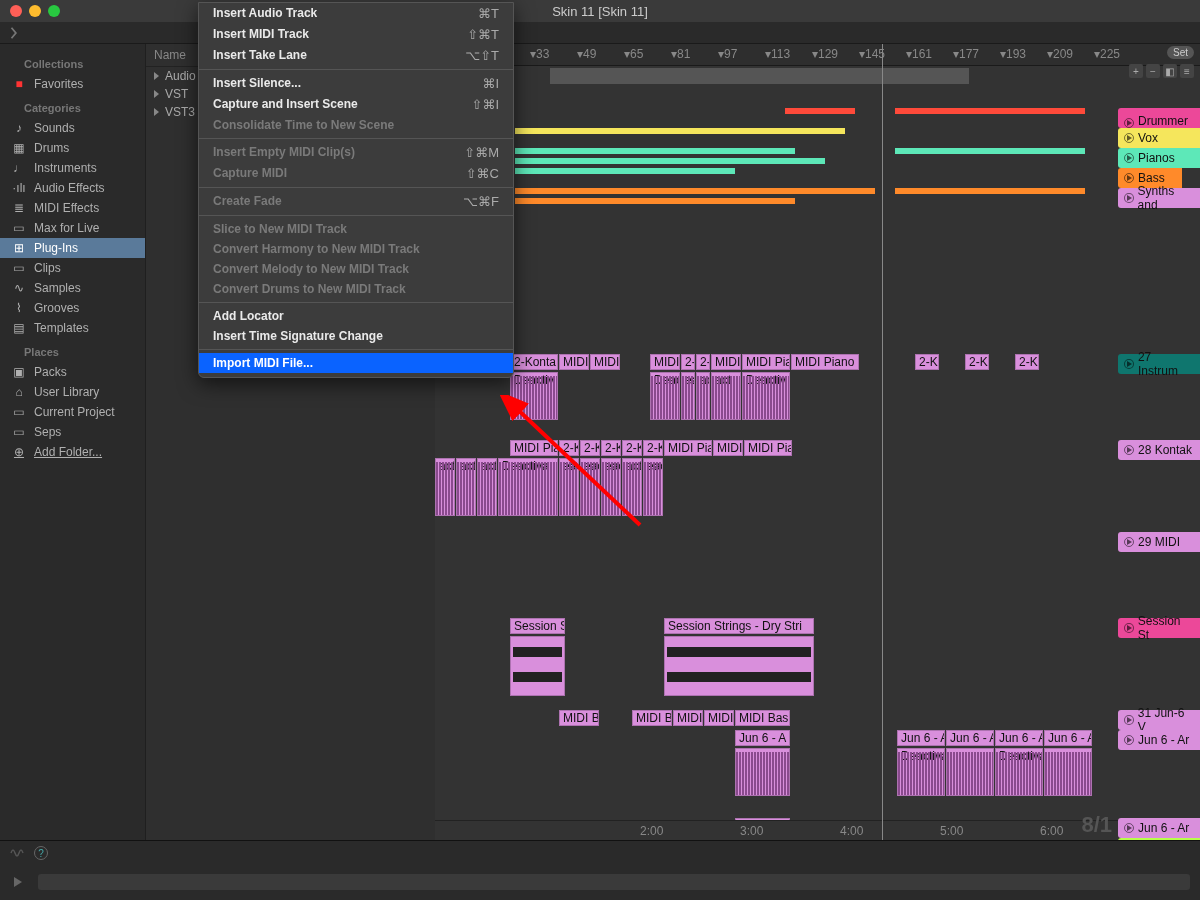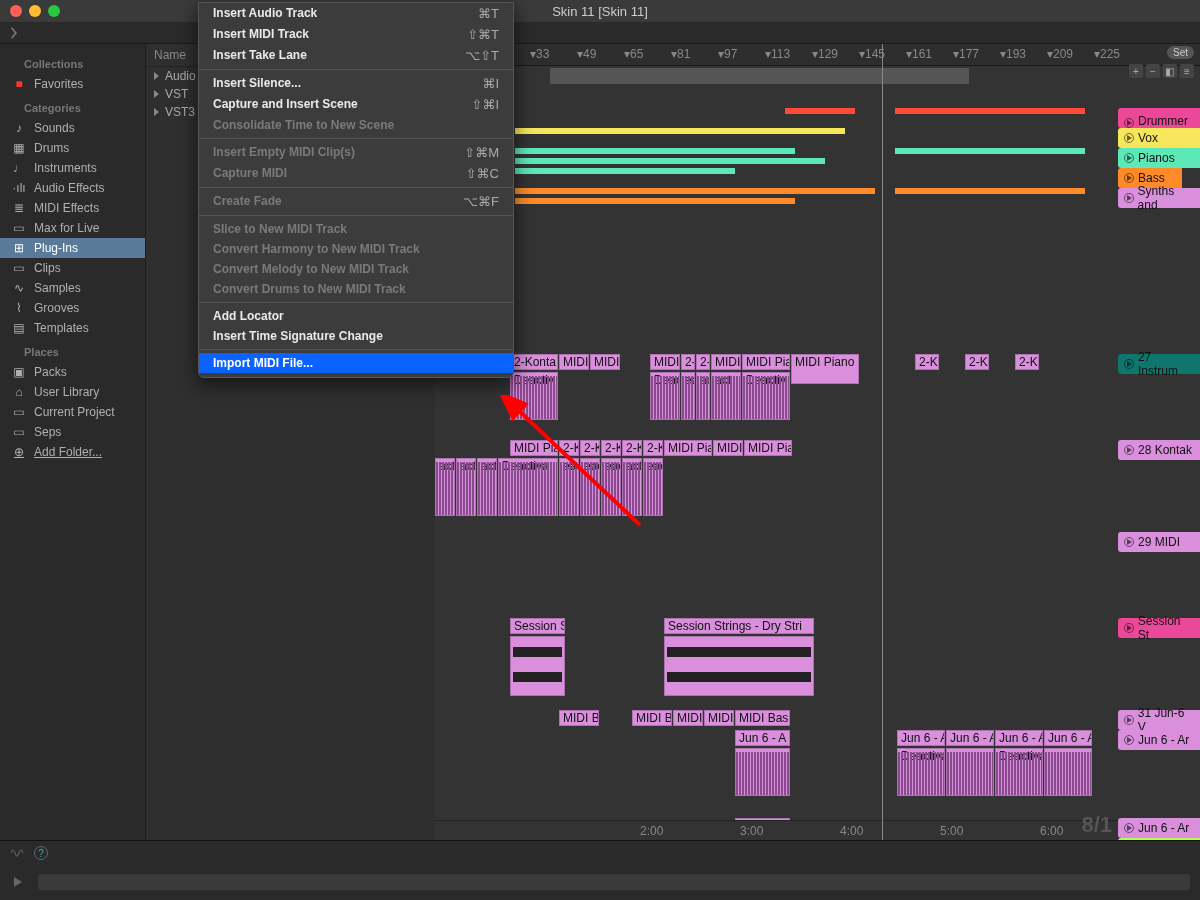--- a/index.html
+++ b/index.html
@@ -246,21 +246,21 @@
         <div class="clip thin orange" style="top: 98px; left: 460px; width: 190px;"></div>
         <div class="clip thin orange" style="top: 108px; left: 80px; width: 280px;"></div>
         <div class="clip midi" style="top: 264px; height: 16px; left: 75px; width: 48px;"><span>2-Konta</span></div>
         <div class="clip midi" style="top: 264px; height: 16px; left: 124px; width: 30px;"><span>MIDI</span></div>
         <div class="clip midi" style="top: 264px; height: 16px; left: 155px; width: 30px;"><span>MIDI</span></div>
         <div class="clip midi" style="top: 264px; height: 16px; left: 215px; width: 30px;"><span>MIDI</span></div>
         <div class="clip midi" style="top: 264px; height: 16px; left: 246px; width: 14px;"><span>2-K</span></div>
         <div class="clip midi" style="top: 264px; height: 16px; left: 261px; width: 14px;"><span>2-K</span></div>
         <div class="clip midi" style="top: 264px; height: 16px; left: 276px; width: 30px;"><span>MIDI</span></div>
         <div class="clip midi" style="top: 264px; height: 16px; left: 307px; width: 48px;"><span>MIDI Pia</span></div>
-        <div class="clip midi" style="top: 264px; height: 30px; left: 356px; width: 68px;"><span>MIDI Piano</span></div>
+        <div class="clip midi" style="top: 264px; height: 16px; left: 356px; width: 68px;"><span>MIDI Piano</span></div>
         <div class="clip midi" style="top: 264px; height: 16px; left: 480px; width: 24px;"><span>2-Ko</span></div>
         <div class="clip midi" style="top: 264px; height: 16px; left: 530px; width: 24px;"><span>2-Ko</span></div>
         <div class="clip midi" style="top: 264px; height: 16px; left: 580px; width: 24px;"><span>2-Ko</span></div>
         <div class="clip midi" style="top: 282px; height: 48px; left: 75px; width: 48px;"><span>Deactiv</span><div class="wav"></div></div>
         <div class="clip midi" style="top: 282px; height: 48px; left: 215px; width: 30px;"><span>Deact</span><div class="wav"></div></div>
         <div class="clip midi" style="top: 282px; height: 48px; left: 246px; width: 14px;"><span>eac</span><div class="wav"></div></div>
         <div class="clip midi" style="top: 282px; height: 48px; left: 261px; width: 14px;"><span>act</span><div class="wav"></div></div>
         <div class="clip midi" style="top: 282px; height: 48px; left: 276px; width: 30px;"><span>act</span><div class="wav"></div></div>
         <div class="clip midi" style="top: 282px; height: 48px; left: 307px; width: 48px;"><span>Deactiv</span><div class="wav"></div></div>
         <div class="clip midi" style="top: 350px; height: 16px; left: 75px; width: 48px;"><span>MIDI Pia</span></div>

